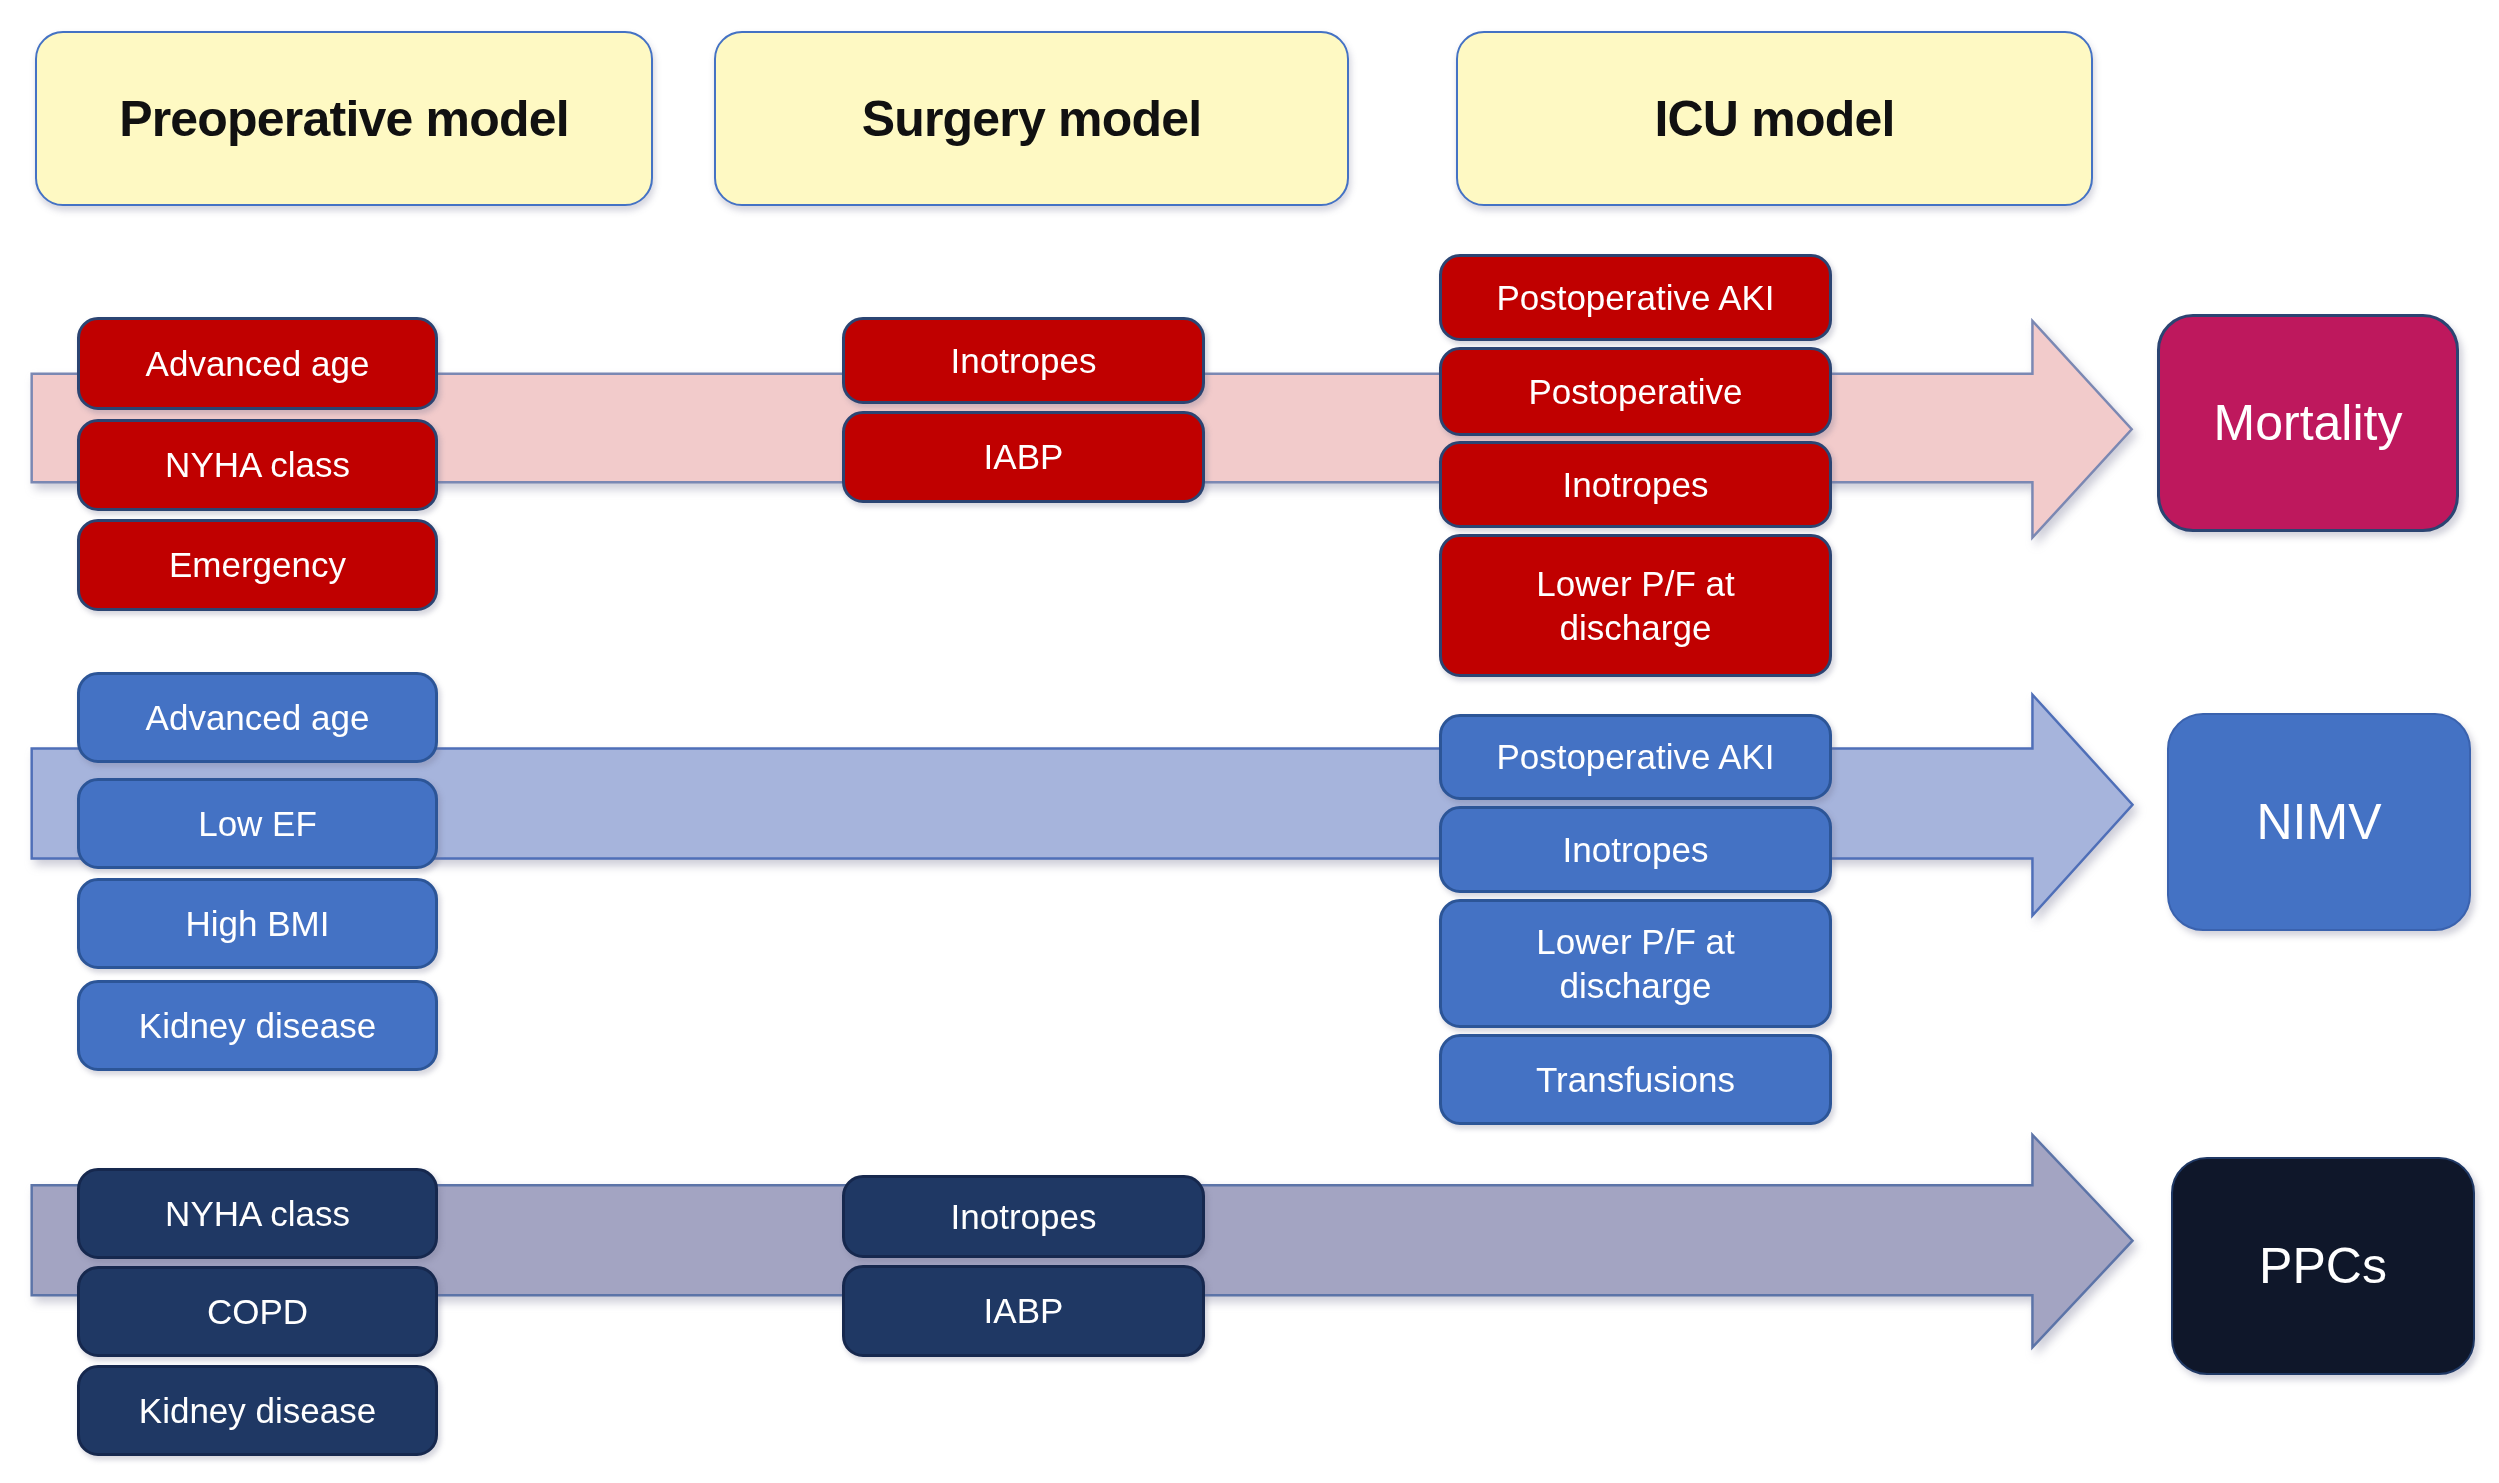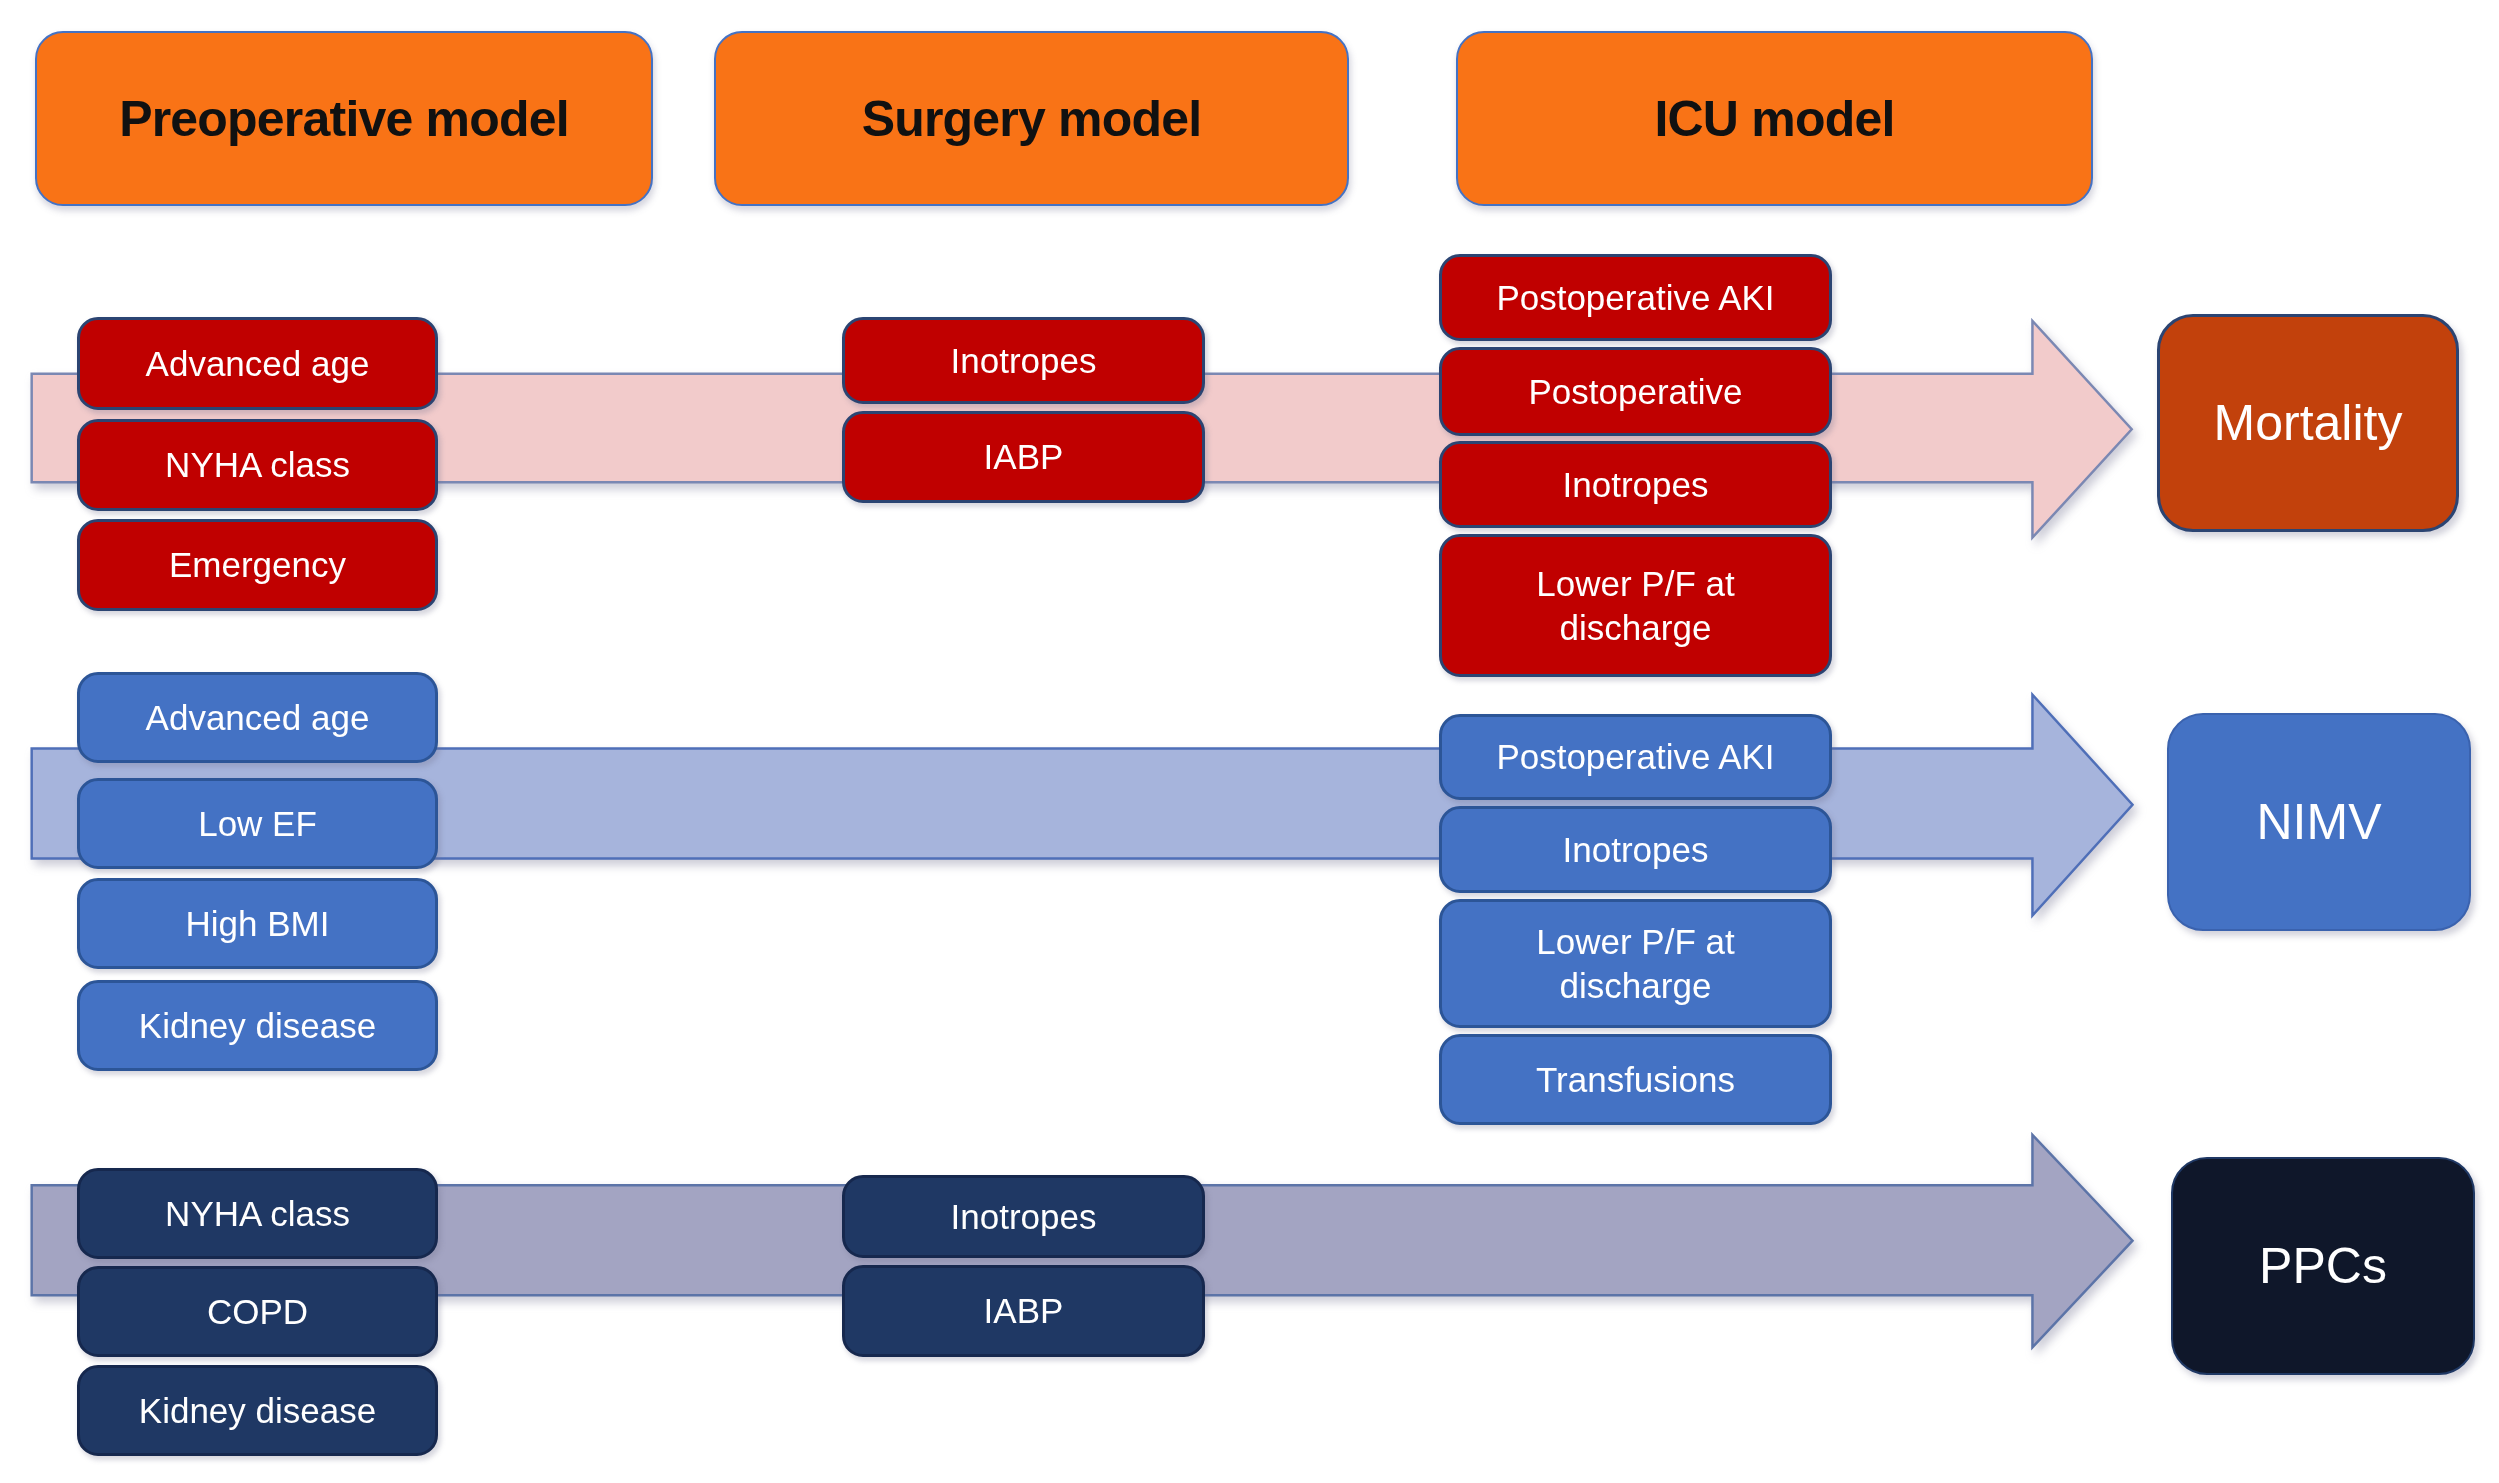--- a/index.html
+++ b/index.html
@@ -16,21 +16,21 @@
     left:0;top:0;
     width:2500px;height:1483px;
     z-index:1;
   }
   svg.arrows polygon{
     filter:drop-shadow(5px 7px 6px rgba(110,110,140,0.35));
   }
   .hdr{
     position:absolute;
     z-index:2;
-    background:#f97316;
+    background:#fef9c3;
     border:2.5px solid #4472C4;
     border-radius:28px;
     display:flex;align-items:center;justify-content:center;
     font-weight:bold;
     font-size:50px;
     color:#111111;
     box-shadow:1.7px 4.1px 6.6px rgba(120,120,150,0.30);
     letter-spacing:-0.8px;
   }
   .box{
@@ -52,21 +52,21 @@
   .outcome{
     position:absolute;
     z-index:3;
     display:flex;align-items:center;justify-content:center;
     color:#ffffff;
     font-size:50px;
     border-radius:36px;
     box-sizing:border-box;
     box-shadow:3.3px 5px 6.6px rgba(110,110,140,0.30);
   }
-  .outcome.red {background:#c2410c;border:3.3px solid #2B4472;}
+  .outcome.red {background:#be185d;border:3.3px solid #2B4472;}
   .outcome.blue{background:#4472C4;border:2.5px solid #3A62AE;}
   .outcome.navy{background:#0f172a;border:2.5px solid #1F3864;margin-top:11px;}
 </style>
 </head>
 <body>
 
 <div class="canvas">
 
   <svg class="arrows" viewBox="0 0 3022 1793">
     <polygon points="38,452 2457,452 2457,388 2577,519 2457,650 2457,583 38,583" stroke-width="3" fill="#F2CBCB" stroke="#7B88B3"></polygon>

